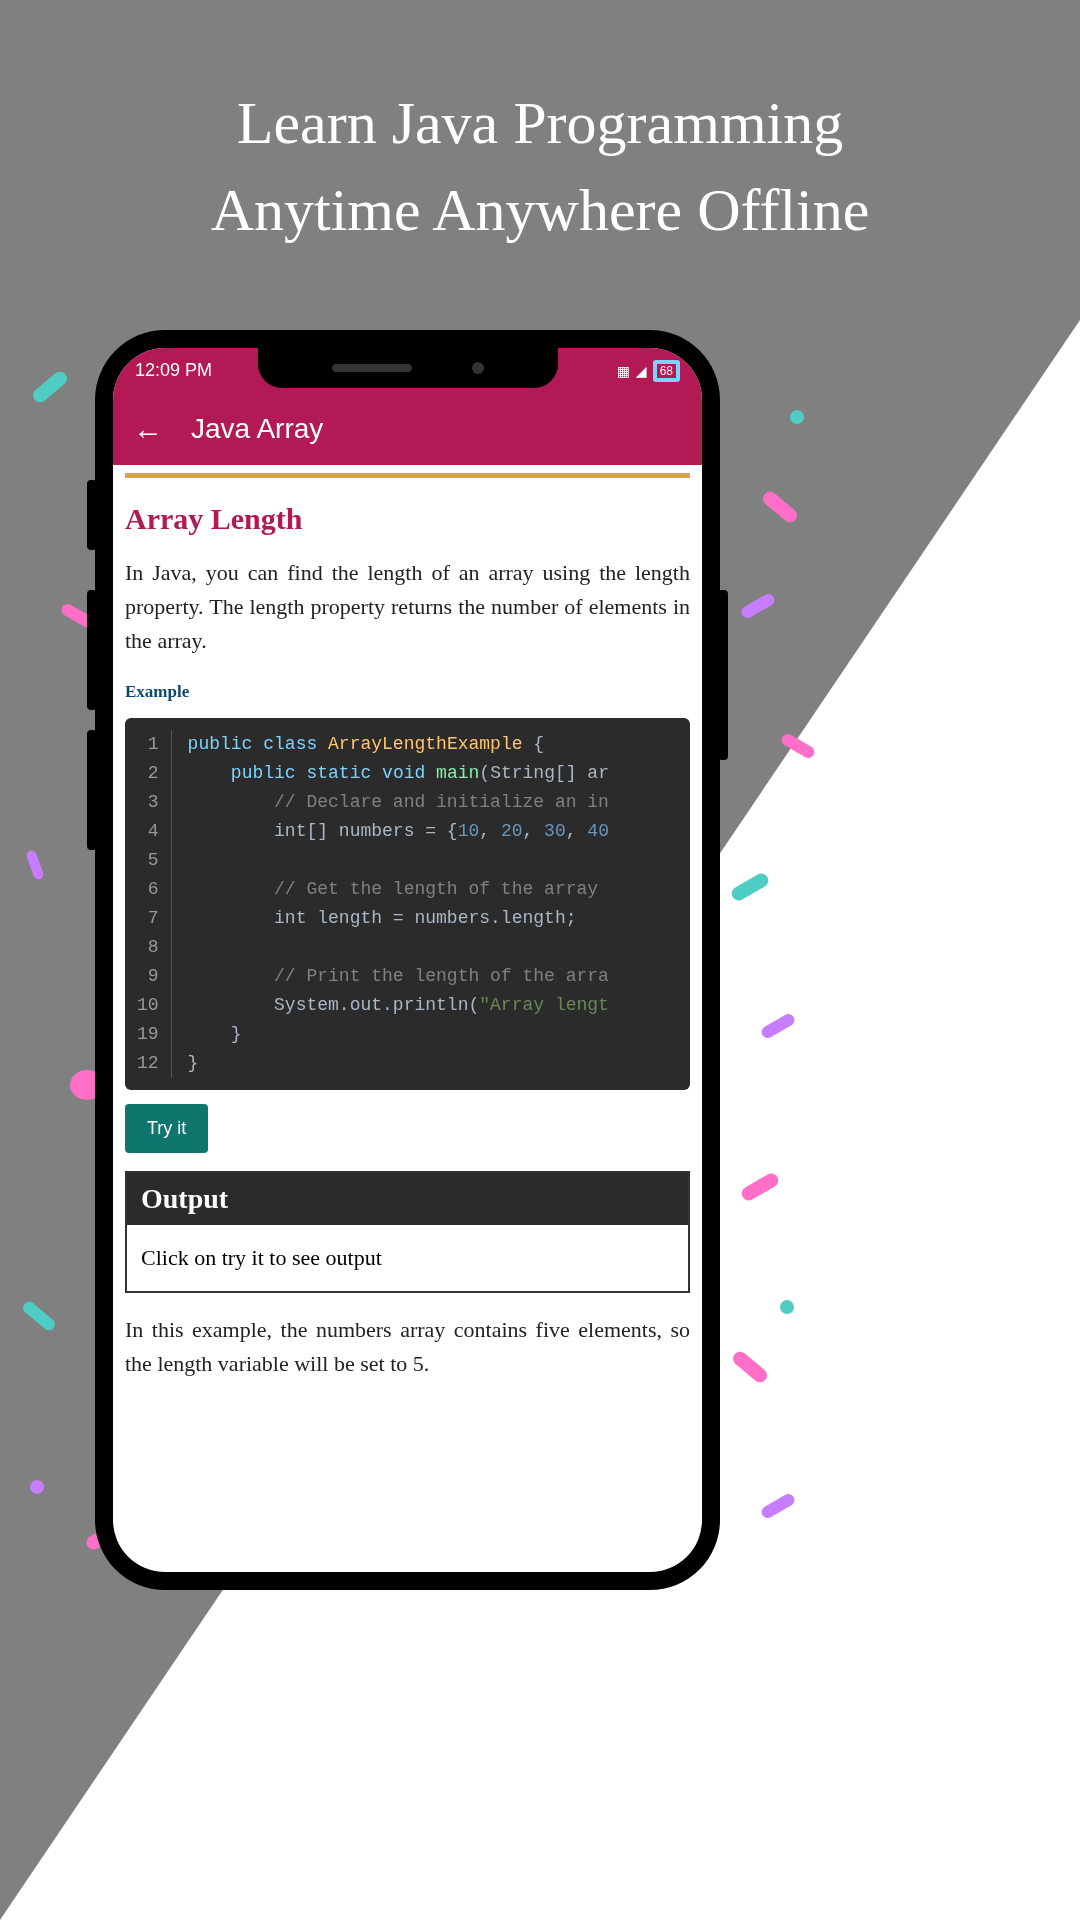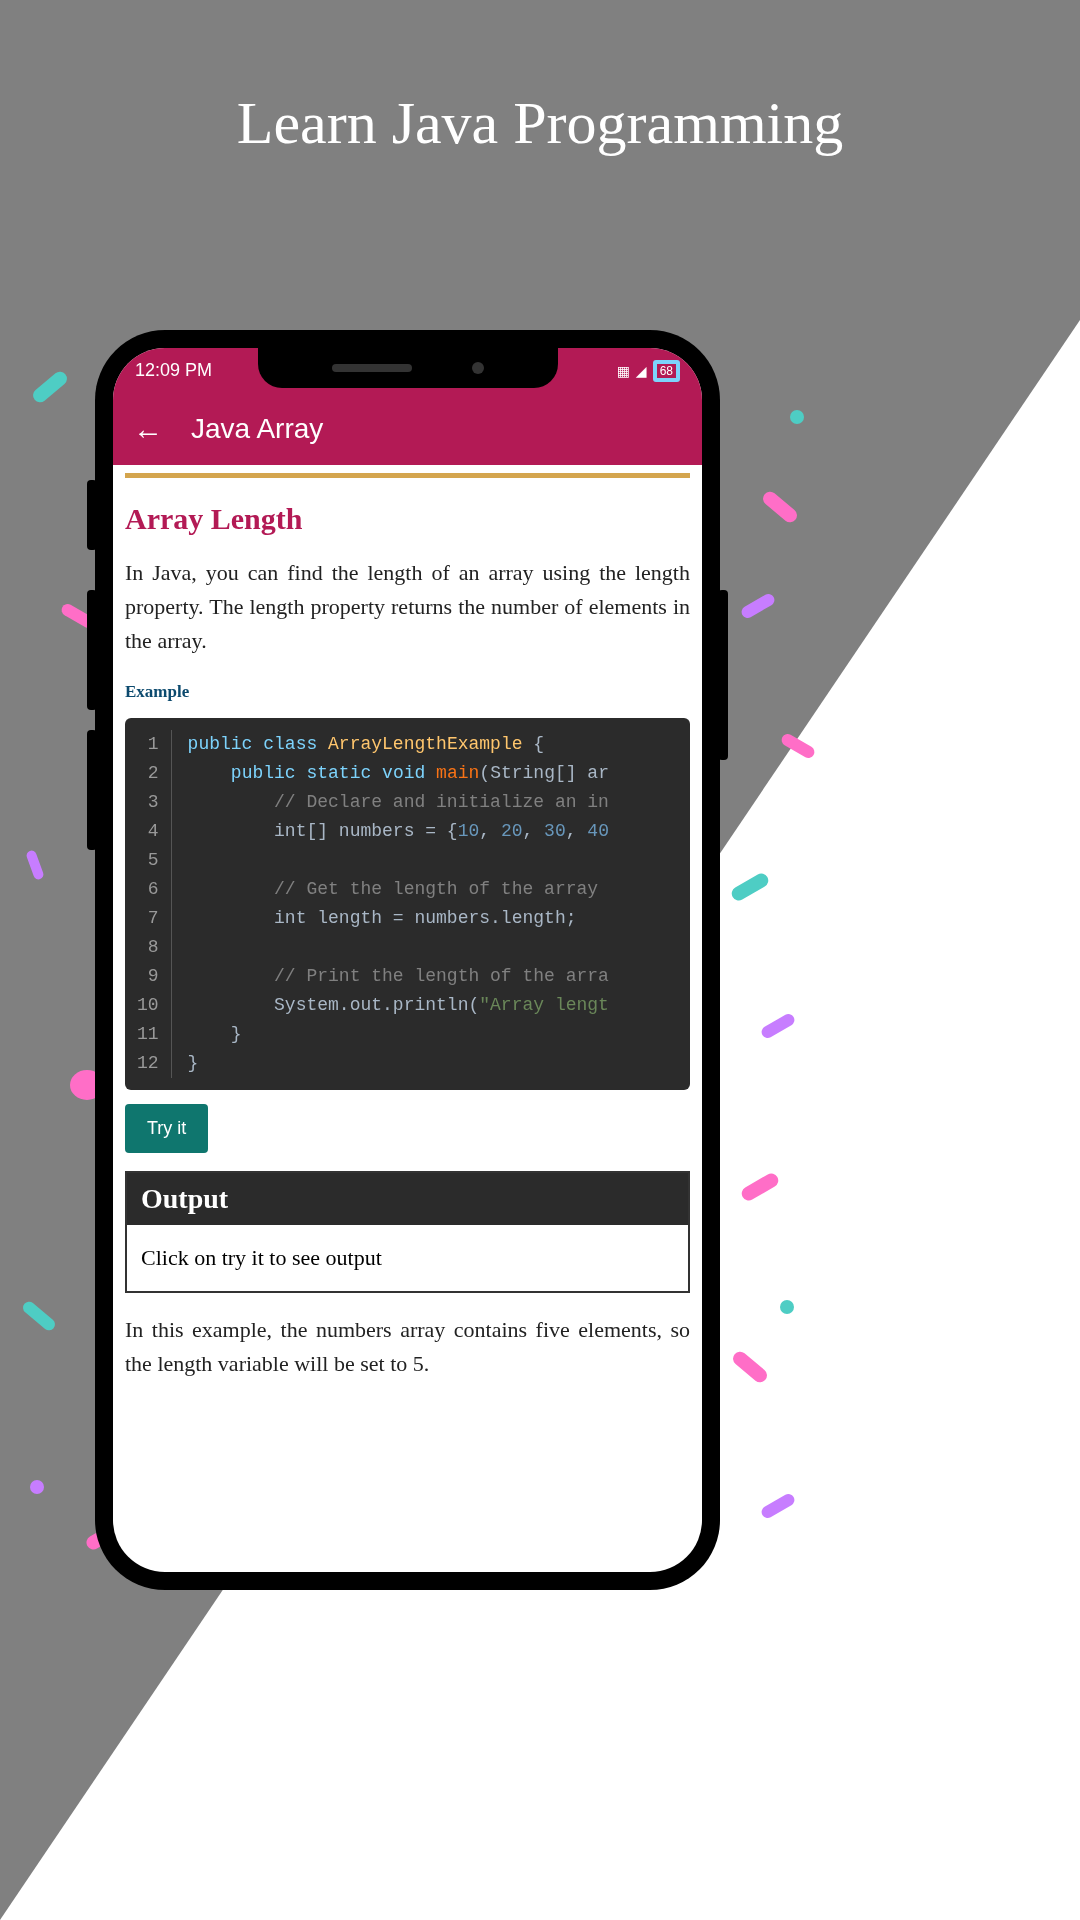--- a/index.html
+++ b/index.html
@@ -160,21 +160,21 @@
     border-right: 1px solid #555;
     padding: 0 12px;
     color: #999;
     text-align: right;
   }
   .line-nums div { height: 29px; }
   .code-lines { padding-left: 16px; flex: 1; overflow: hidden; }
   .code-lines div { height: 29px; }
   .kw { color: #7dd3fc; }
   .cls { color: #ffc66d; }
-  .fn { color: #f97316; }
+  .fn { color: #86efac; }
   .cm { color: #808080; }
   .num { color: #6897bb; }
   .str { color: #6a8759; }
   .pl { color: #a9b7c6; }
   .try-btn {
     background: #0f766e;
     color: #fff;
     border: none;
     padding: 14px 22px;
     font-size: 18px;
@@ -218,20 +218,21 @@
     <div class="confetti" style="top: 880px; left: 730px; width: 40px; height: 14px; background: rgb(78, 205, 196); transform: rotate(-30deg);"></div>
     <div class="confetti" style="top: 1020px; left: 760px; width: 36px; height: 12px; background: rgb(199, 125, 255); transform: rotate(-30deg);"></div>
     <div class="confetti" style="top: 1180px; left: 740px; width: 40px; height: 14px; background: rgb(255, 110, 199); transform: rotate(-30deg);"></div>
     <div class="confetti" style="top: 1300px; left: 780px; width: 14px; height: 14px; background: rgb(78, 205, 196); transform: rotate(0deg); border-radius: 50%;"></div>
     <div class="confetti" style="top: 1360px; left: 730px; width: 40px; height: 14px; background: rgb(255, 110, 199); transform: rotate(40deg);"></div>
     <div class="confetti" style="top: 1500px; left: 760px; width: 36px; height: 12px; background: rgb(199, 125, 255); transform: rotate(-30deg);"></div>
   </div>
 
 <div class="promo-headline">
   <span>Learn Java Programming</span><br>
+  <span>Anytime Anywhere Offline</span>
 </div>
 
 <div class="phone">
   <div class="btn-left b1"></div>
   <div class="btn-left b2"></div>
   <div class="btn-left b3"></div>
   <div class="btn-right"></div>
   <div class="screen">
     <div class="notch">
       <span class="speaker"></span>
@@ -259,21 +260,21 @@
             <div>1</div>
             <div>2</div>
             <div>3</div>
             <div>4</div>
             <div>5</div>
             <div>6</div>
             <div>7</div>
             <div>8</div>
             <div>9</div>
             <div>10</div>
-            <div>11</div>
+            <div>19</div>
             <div>12</div>
           </div>
         <div class="code-lines" id="code-lines">
             <div><span class="kw">public</span> <span class="kw">class</span> <span class="cls">ArrayLengthExample</span> <span class="pl">{</span></div>
             <div>&nbsp;&nbsp;&nbsp;&nbsp;<span class="kw">public</span> <span class="kw">static</span> <span class="kw">void</span> <span class="fn">main</span><span class="pl">(String[] ar</span></div>
             <div>&nbsp;&nbsp;&nbsp;&nbsp;&nbsp;&nbsp;&nbsp;&nbsp;<span class="cm">// Declare and initialize an in</span></div>
             <div>&nbsp;&nbsp;&nbsp;&nbsp;&nbsp;&nbsp;&nbsp;&nbsp;<span class="pl">int[] numbers = {</span><span class="num">10</span><span class="pl">, </span><span class="num">20</span><span class="pl">, </span><span class="num">30</span><span class="pl">, </span><span class="num">40</span></div>
             <div></div>
             <div>&nbsp;&nbsp;&nbsp;&nbsp;&nbsp;&nbsp;&nbsp;&nbsp;<span class="cm">// Get the length of the array</span></div>
             <div>&nbsp;&nbsp;&nbsp;&nbsp;&nbsp;&nbsp;&nbsp;&nbsp;<span class="pl">int length = numbers.length;</span></div>

